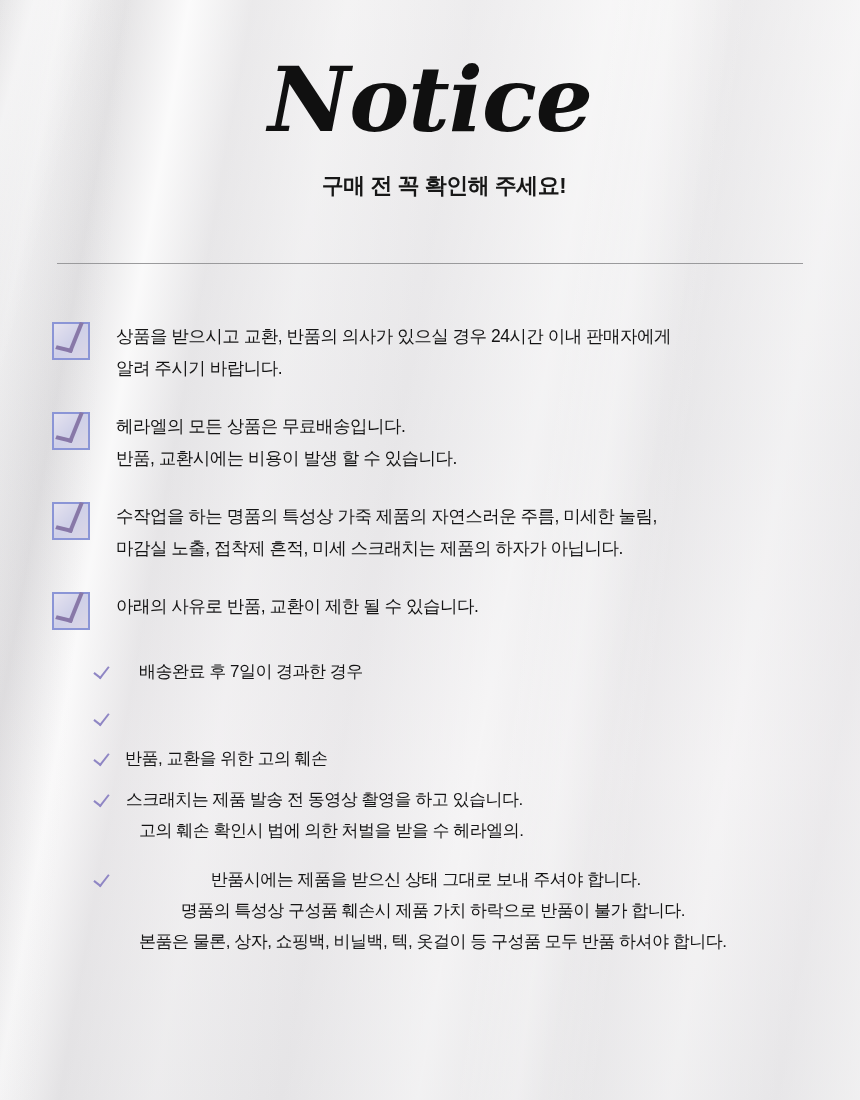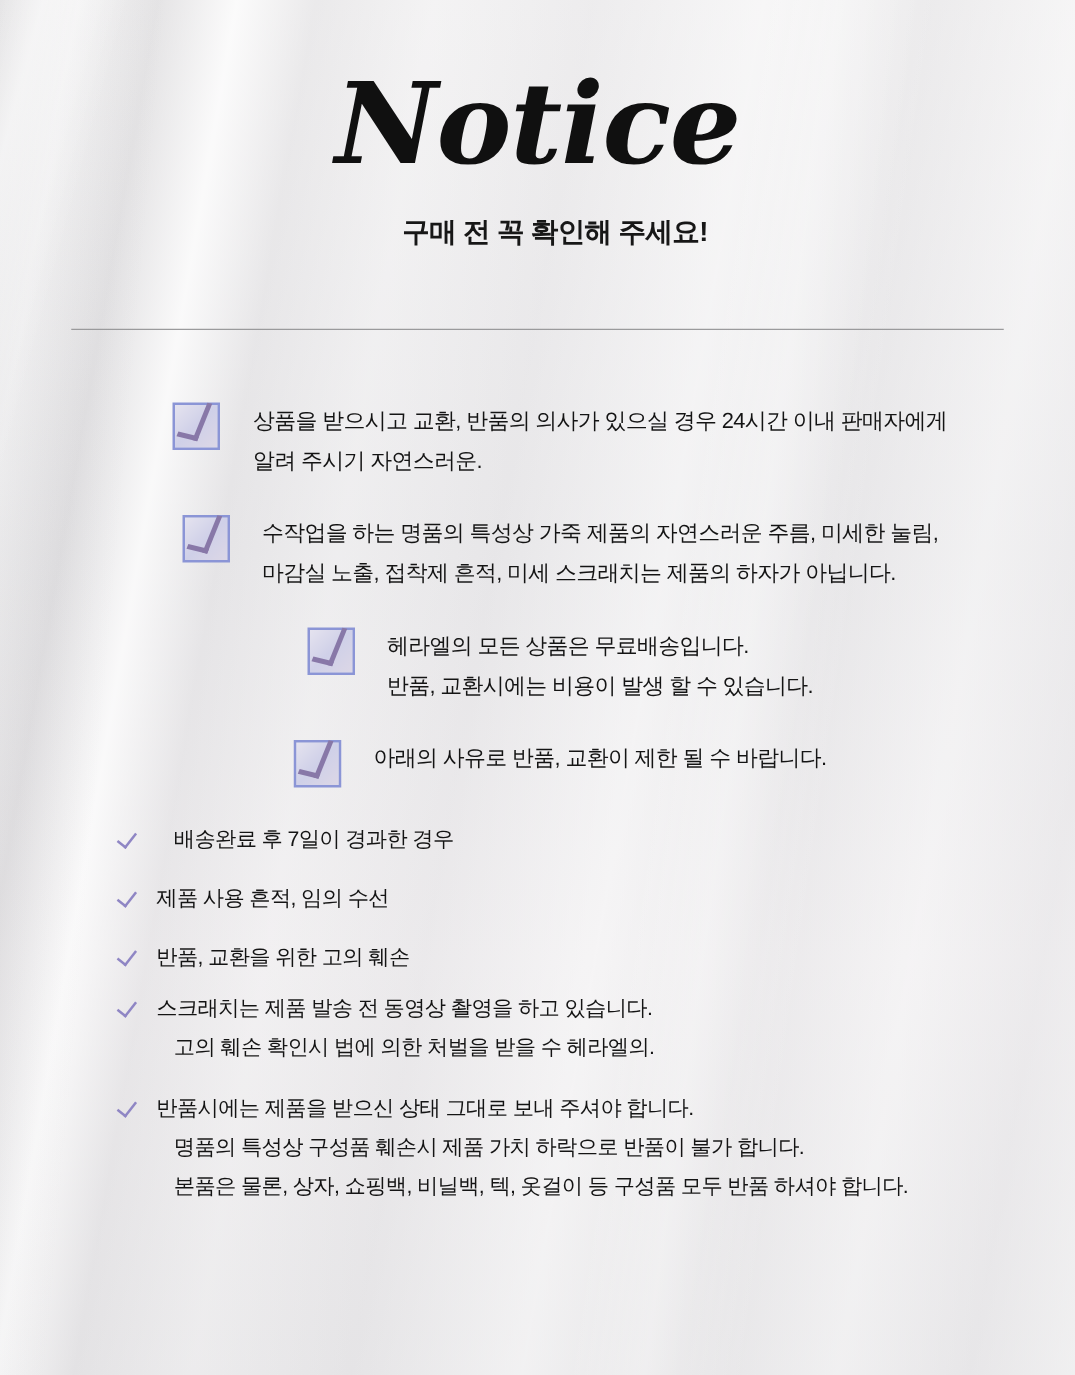--- a/index.html
+++ b/index.html
@@ -74,22 +74,21 @@
     margin: 62px auto 0 auto;
   }
   .list {
     margin: 56px 0 0 0;
     padding: 0 0 0 0;
   }
   .item {
     display: flex;
     align-items: flex-start;
     margin: 0 0 26px 0;
-    padding-left: 36px;
-    justify-content: center;
+    padding-left: 52px;
   }
   .checkbox {
     flex: 0 0 auto;
     width: 34px;
     height: 34px;
     border: 2px solid #8b95d6;
     background: linear-gradient(135deg, #e5e3ef 0%, #cfd0e8 50%, #dcd7e6 100%);
     position: relative;
     margin-top: 2px;
   }
@@ -112,20 +111,21 @@
     letter-spacing: -0.5px;
     font-weight: 500;
   }
   .item-text .line {
     display: block;
     white-space: nowrap;
   }
   .sub-list {
     margin: 14px 0 0 0;
     padding-left: 94px;
+    text-align: center;
   }
   .sub-item {
     display: flex;
     align-items: flex-start;
     margin-bottom: 16px;
   }
   .tick {
     flex: 0 0 auto;
     width: 17px;
     height: 17px;
@@ -175,61 +175,58 @@
     <div class="title">Notice</div>
     <div class="subtitle">구매 전 꼭 확인해 주세요!</div>
     <div class="divider"></div>
 
     <div class="list">
 
       <div class="item">
         <span class="checkbox"></span>
         <span class="item-text">
           <span class="line">상품을 받으시고 교환, 반품의 의사가 있으실 경우 24시간 이내 판매자에게</span>
-          <span class="line">알려 주시기 자연스러운.</span>
+          <span class="line">알려 주시기 바랍니다.</span>
+        </span>
+      </div>
+
+      <div class="item">
+        <span class="checkbox"></span>
+        <span class="item-text">
+          <span class="line">헤라엘의 모든 상품은 무료배송입니다.</span>
+          <span class="line">반품, 교환시에는 비용이 발생 할 수 있습니다.</span>
         </span>
       </div>
 
       <div class="item">
         <span class="checkbox"></span>
         <span class="item-text">
           <span class="line">수작업을 하는 명품의 특성상 가죽 제품의 자연스러운 주름, 미세한 눌림,</span>
           <span class="line">마감실 노출, 접착제 흔적, 미세 스크래치는 제품의 하자가 아닙니다.</span>
         </span>
       </div>
 
       <div class="item">
         <span class="checkbox"></span>
         <span class="item-text">
-          <span class="line">헤라엘의 모든 상품은 무료배송입니다.</span>
-          <span class="line">반품, 교환시에는 비용이 발생 할 수 있습니다.</span>
-        </span>
-      </div>
-
-      <div class="item">
-        <span class="checkbox"></span>
-        <span class="item-text">
-          <span class="line">아래의 사유로 반품, 교환이 제한 될 수 바랍니다.</span>
+          <span class="line">아래의 사유로 반품, 교환이 제한 될 수 있습니다.</span>
         </span>
       </div>
 
       <div class="sub-list">
 
         <div class="sub-item">
           <span class="tick"></span>
           <span class="sub-text">
             <span class="line indent">배송완료 후 7일이 경과한 경우</span>
           </span>
         </div>
 
         <div class="sub-item">
           <span class="tick"></span>
-          <span class="sub-text">
-            <span class="line">제품 사용 흔적, 임의 수선</span>
-          </span>
         </div>
 
         <div class="sub-item tight">
           <span class="tick"></span>
           <span class="sub-text">
             <span class="line">반품, 교환을 위한 고의 훼손</span>
           </span>
         </div>
 
         <div class="sub-item">

